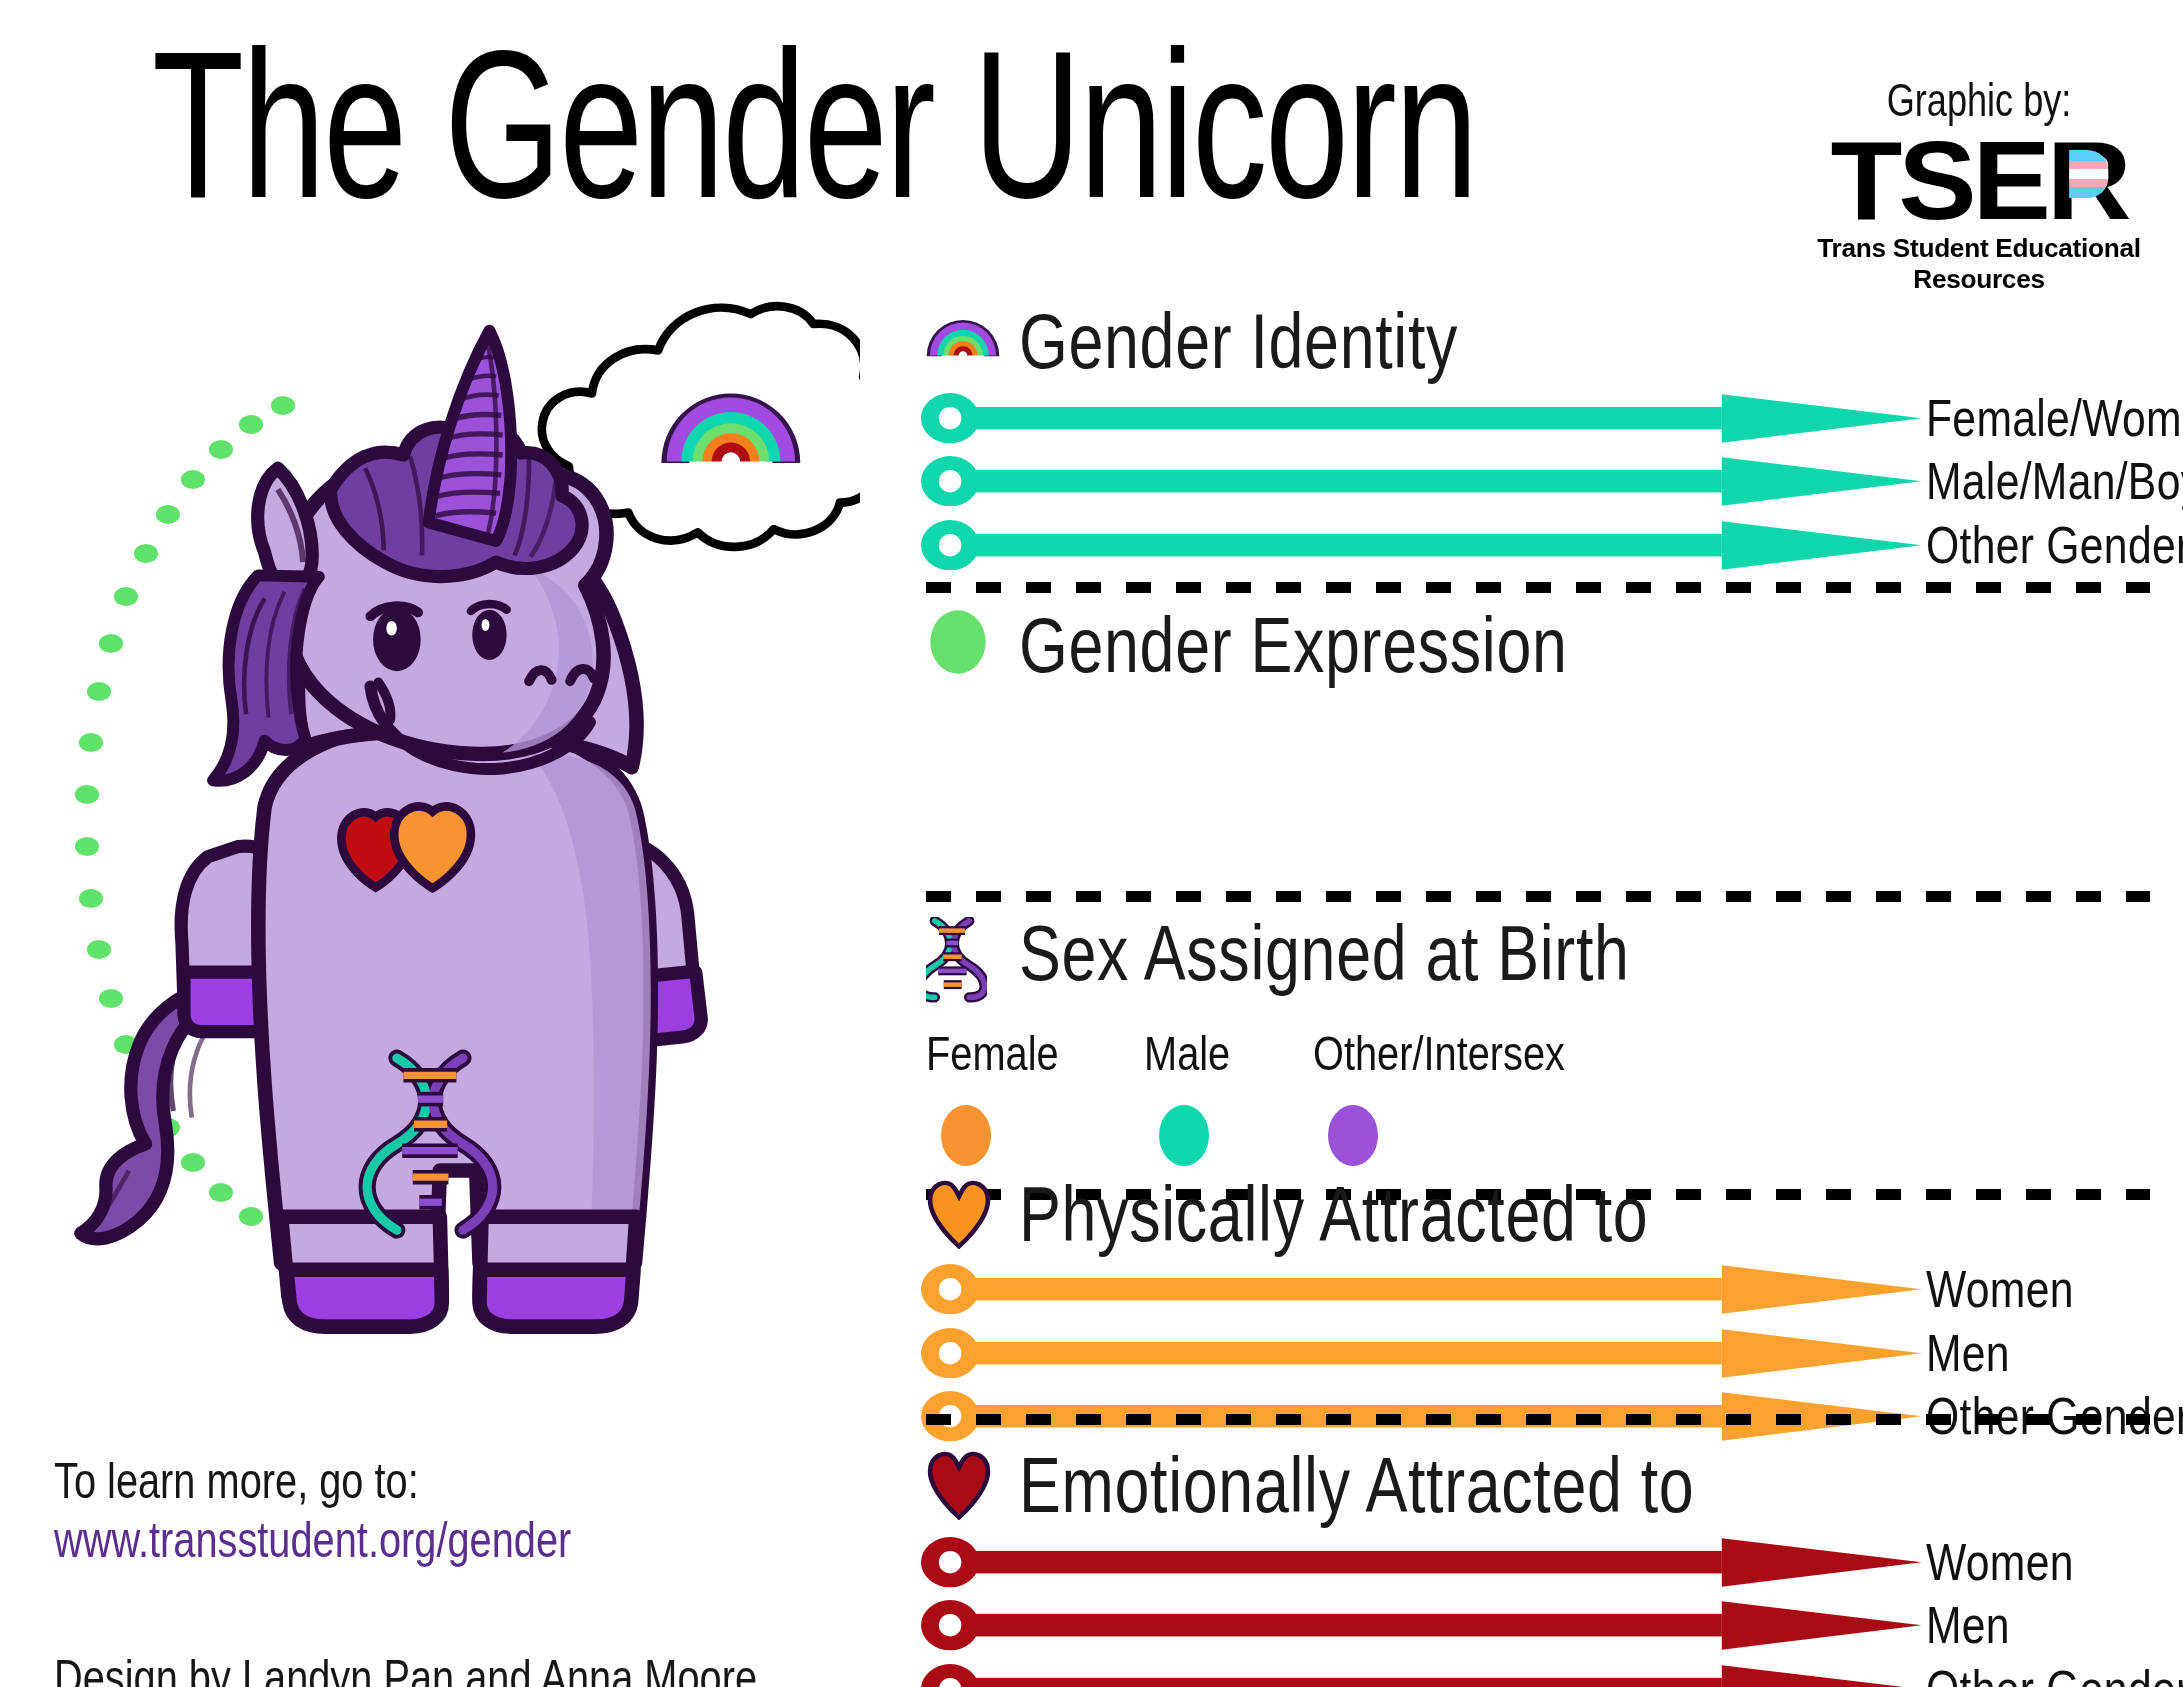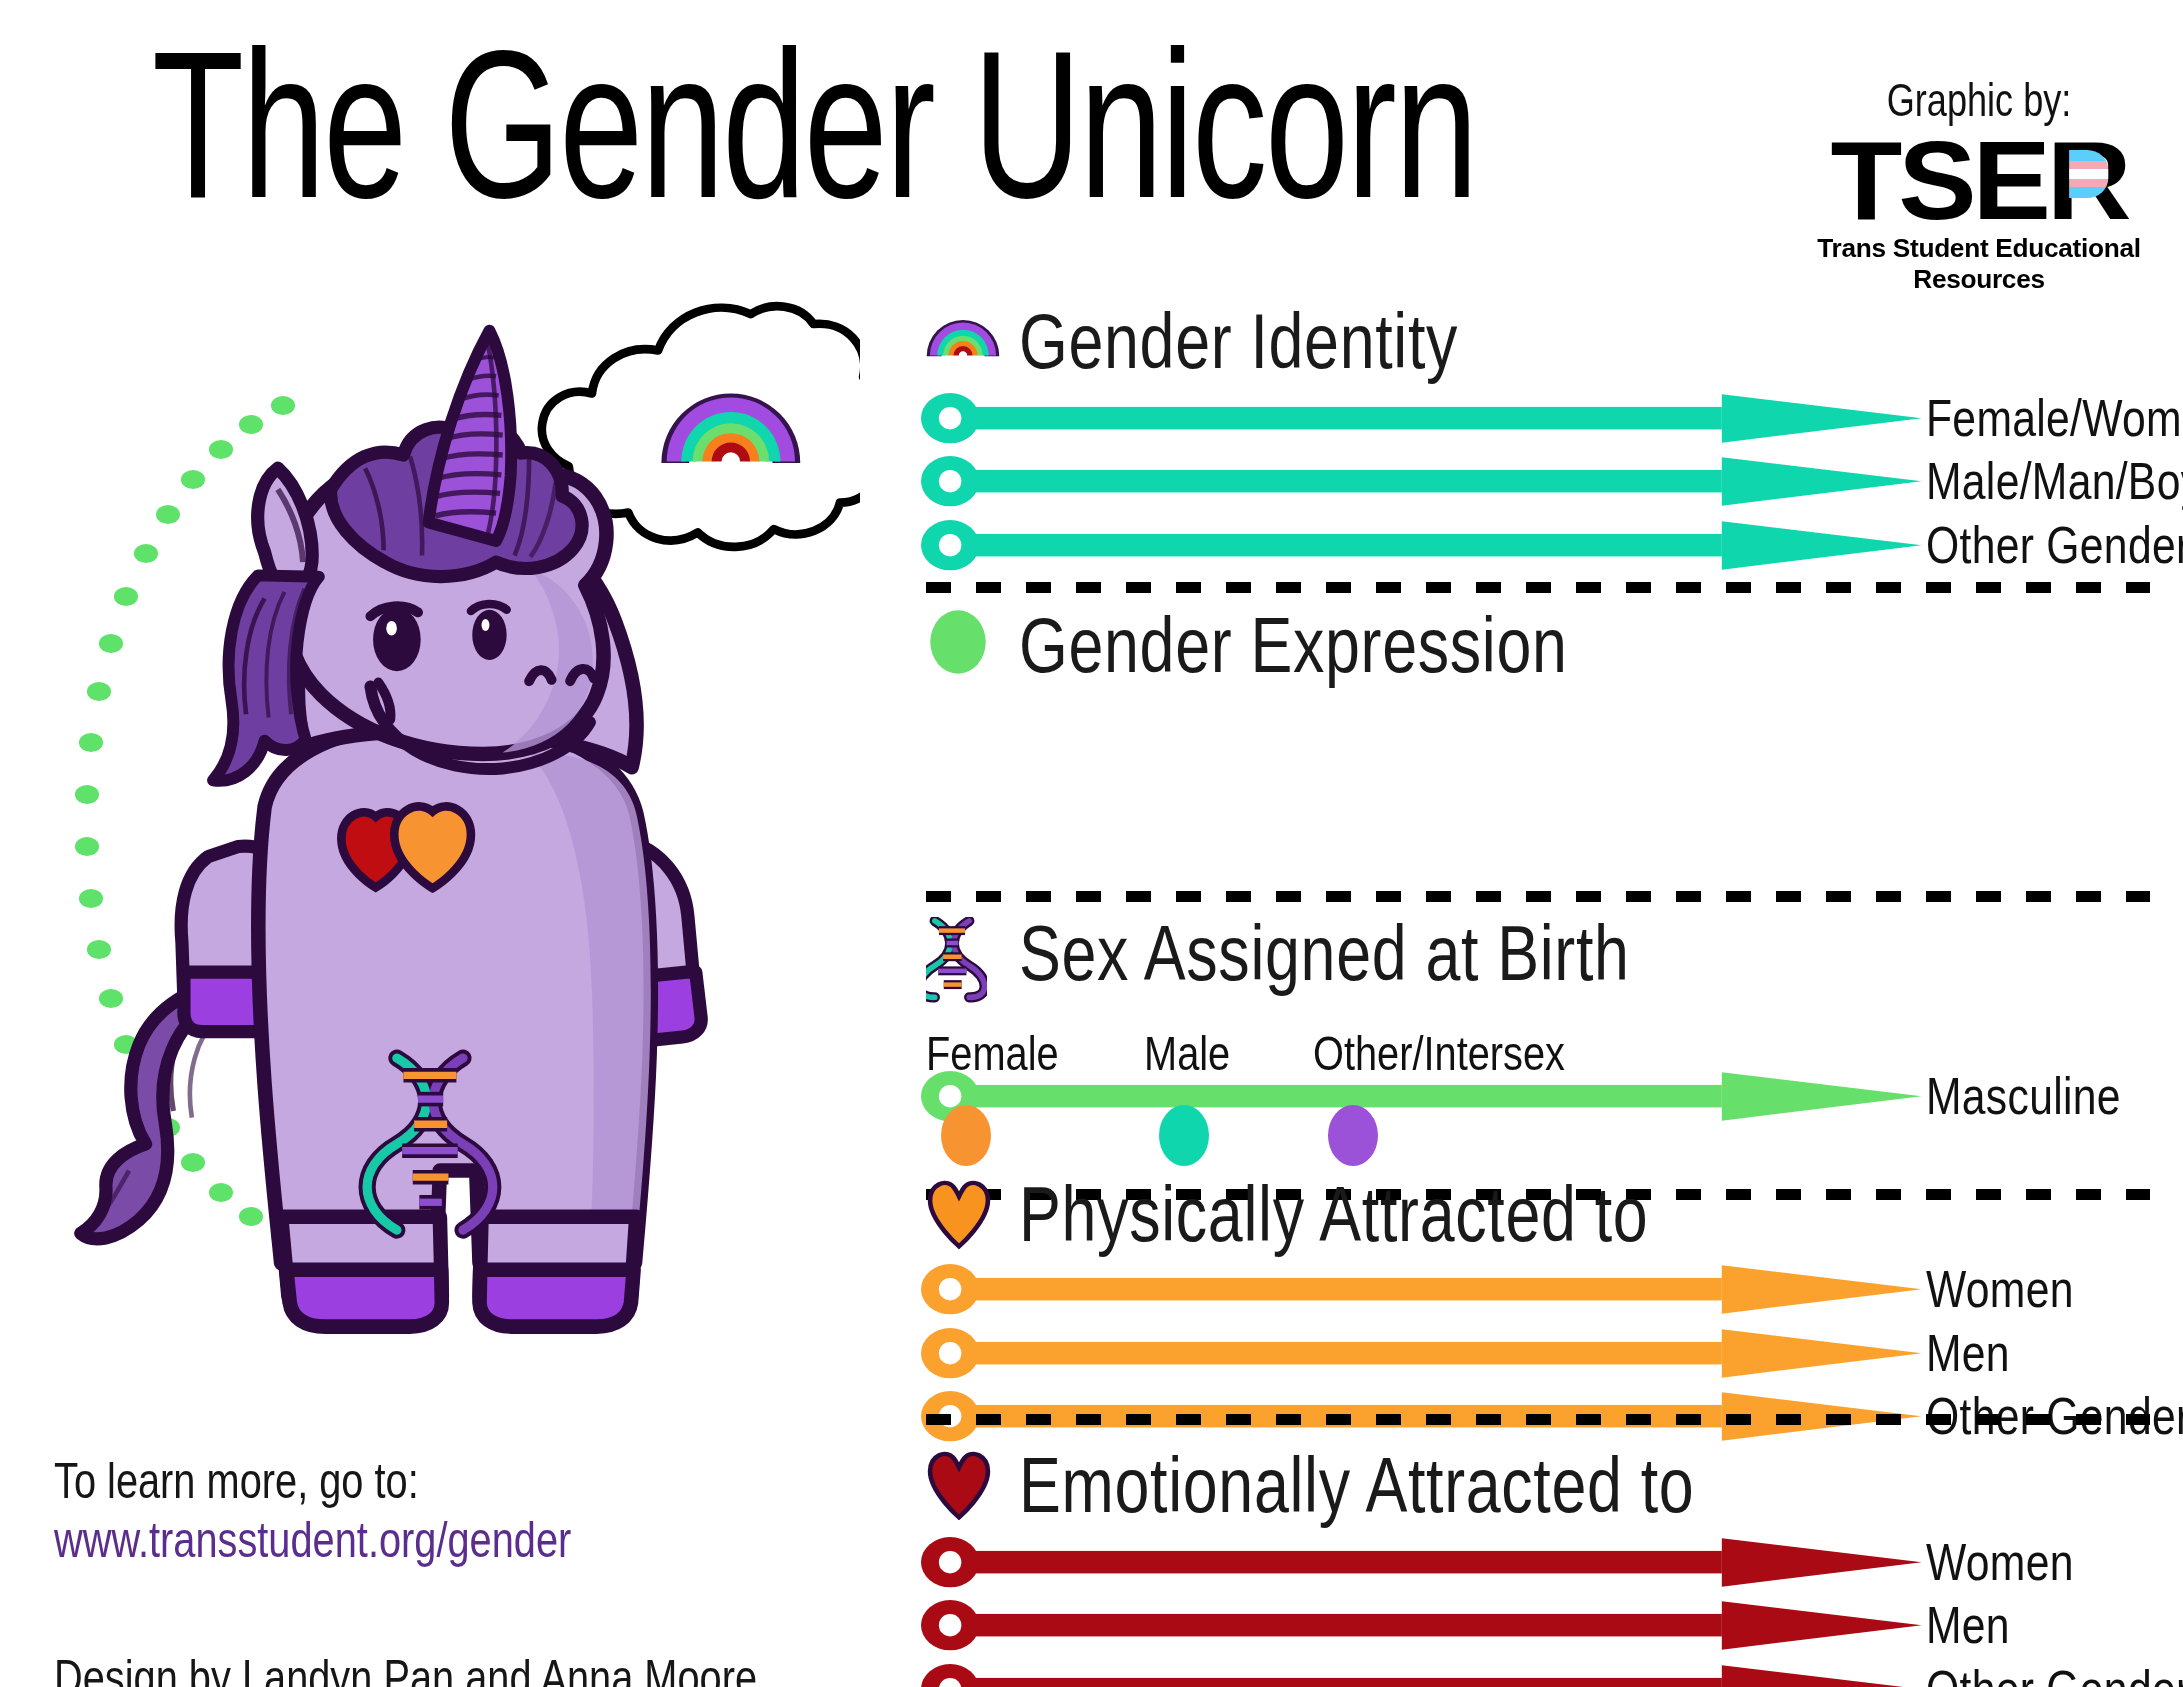--- a/index.html
+++ b/index.html
@@ -407,29 +407,20 @@
       </div>
     </div>
     <div class="divider" style="top: 281px;"></div>
     <div class="section" style="top: 311px;">
       <div class="sec-head">
         <span class="sec-icon"><svg width="64" height="66" viewBox="0 0 96 100">
       <ellipse cx="48" cy="50" rx="42" ry="48" fill="#66E06B"></ellipse>
           </svg></span>
         <div class="sec-title">Gender Expression</div>
       </div>
-      <div class="arrow-row" style="position: absolute; left: 0px; top: 459px; width: 1231px;">
-        <svg class="arrow-svg" width="1006" height="51" viewBox="0 0 1520 77">
-    <rect x="52" y="21" width="1158" height="34" fill="#66E06B"></rect>
-    <ellipse cx="44" cy="38" rx="44" ry="38" fill="#66E06B"></ellipse>
-    <ellipse cx="44" cy="38" rx="17" ry="17" fill="#ffffff"></ellipse>
-    <path d="M1210 2 L1512 38 L1210 75 Z" fill="#66E06B"></path>
-  </svg>
-        <div class="arrow-label">Masculine</div>
-      </div>
     </div>
     <div class="divider" style="top: 590px;"></div>
     <div class="section" style="top: 619px;">
       <div class="sec-head">
         <span class="sec-icon"><svg width="61" height="86" viewBox="0 0 92 130">
       <g transform="translate(8,6) scale(0.52)">
         <path d="M10 0 C70 35 70 95 10 130 C-50 165 -50 225 10 222" fill="none" stroke="#2D0A3E" stroke-width="30" stroke-linecap="round"></path>
         <path d="M110 0 C50 35 50 95 110 130 C170 165 170 225 110 222" fill="none" stroke="#2D0A3E" stroke-width="30" stroke-linecap="round"></path>
         <path d="M10 0 C70 35 70 95 10 130 C-50 165 -50 225 10 222" fill="none" stroke="#18C9A8" stroke-width="16" stroke-linecap="round"></path>
         <path d="M110 0 C50 35 50 95 110 130 C170 165 170 225 110 222" fill="none" stroke="#7B3FB8" stroke-width="16" stroke-linecap="round"></path>

